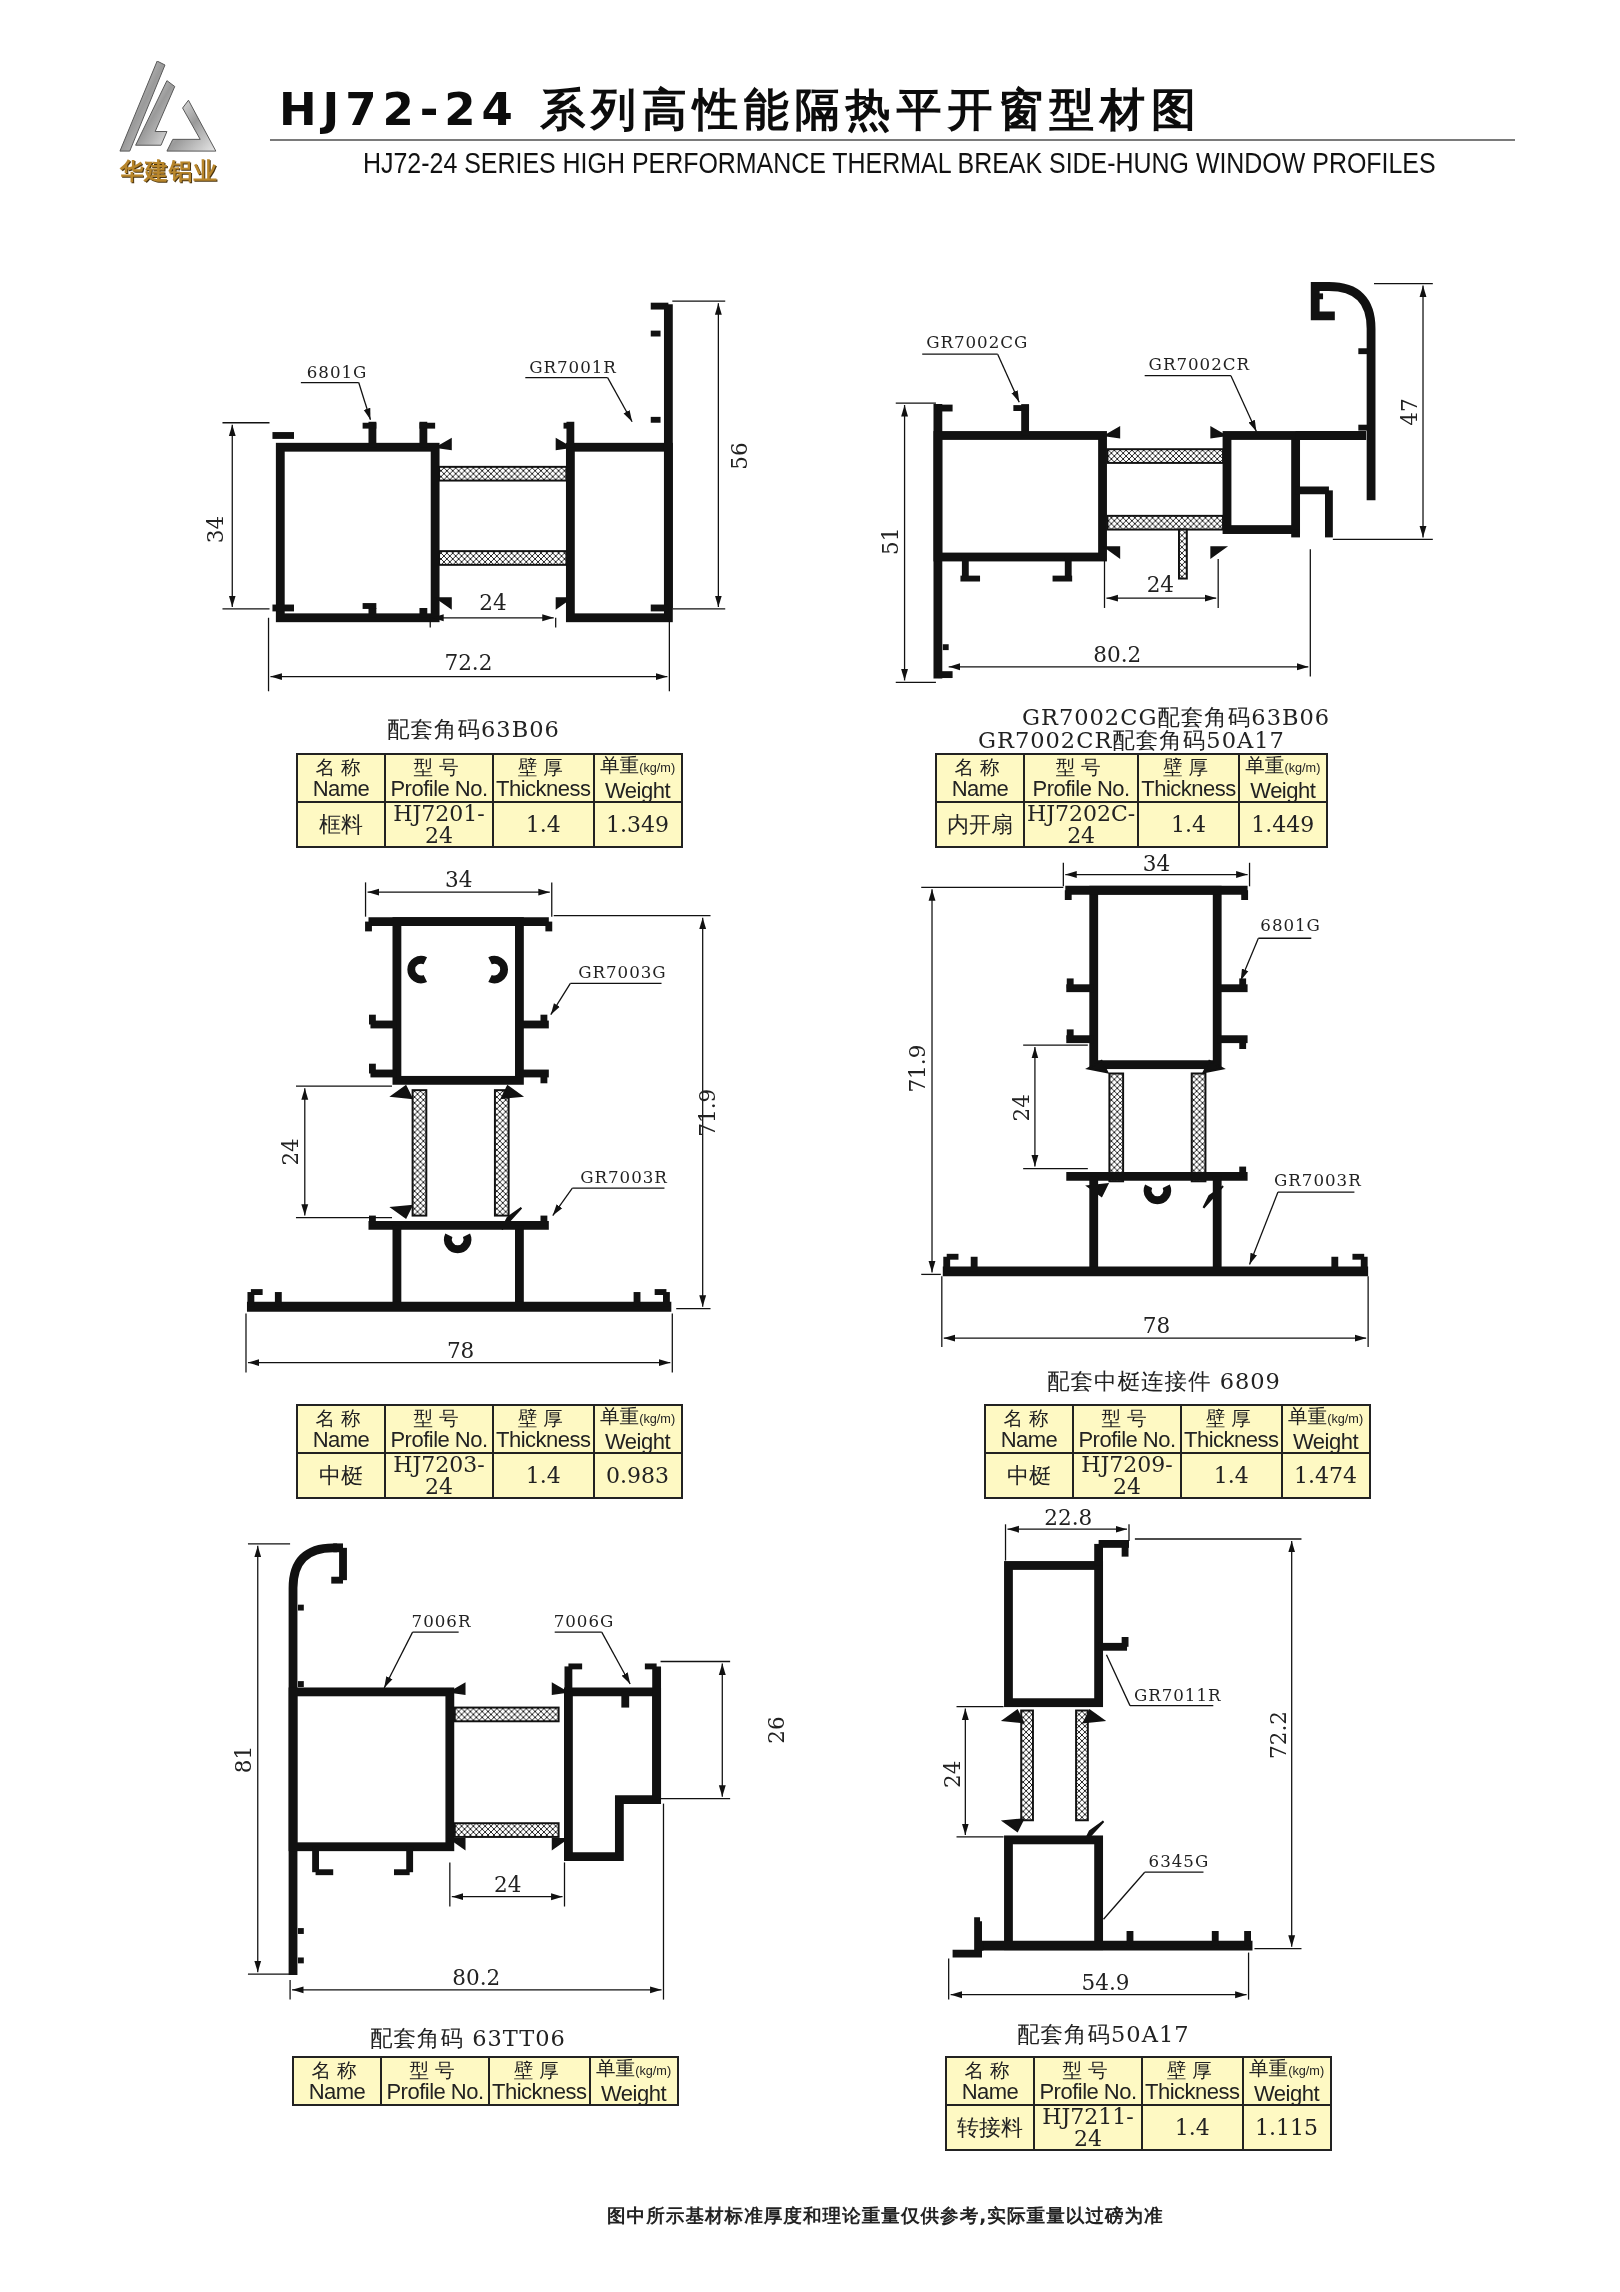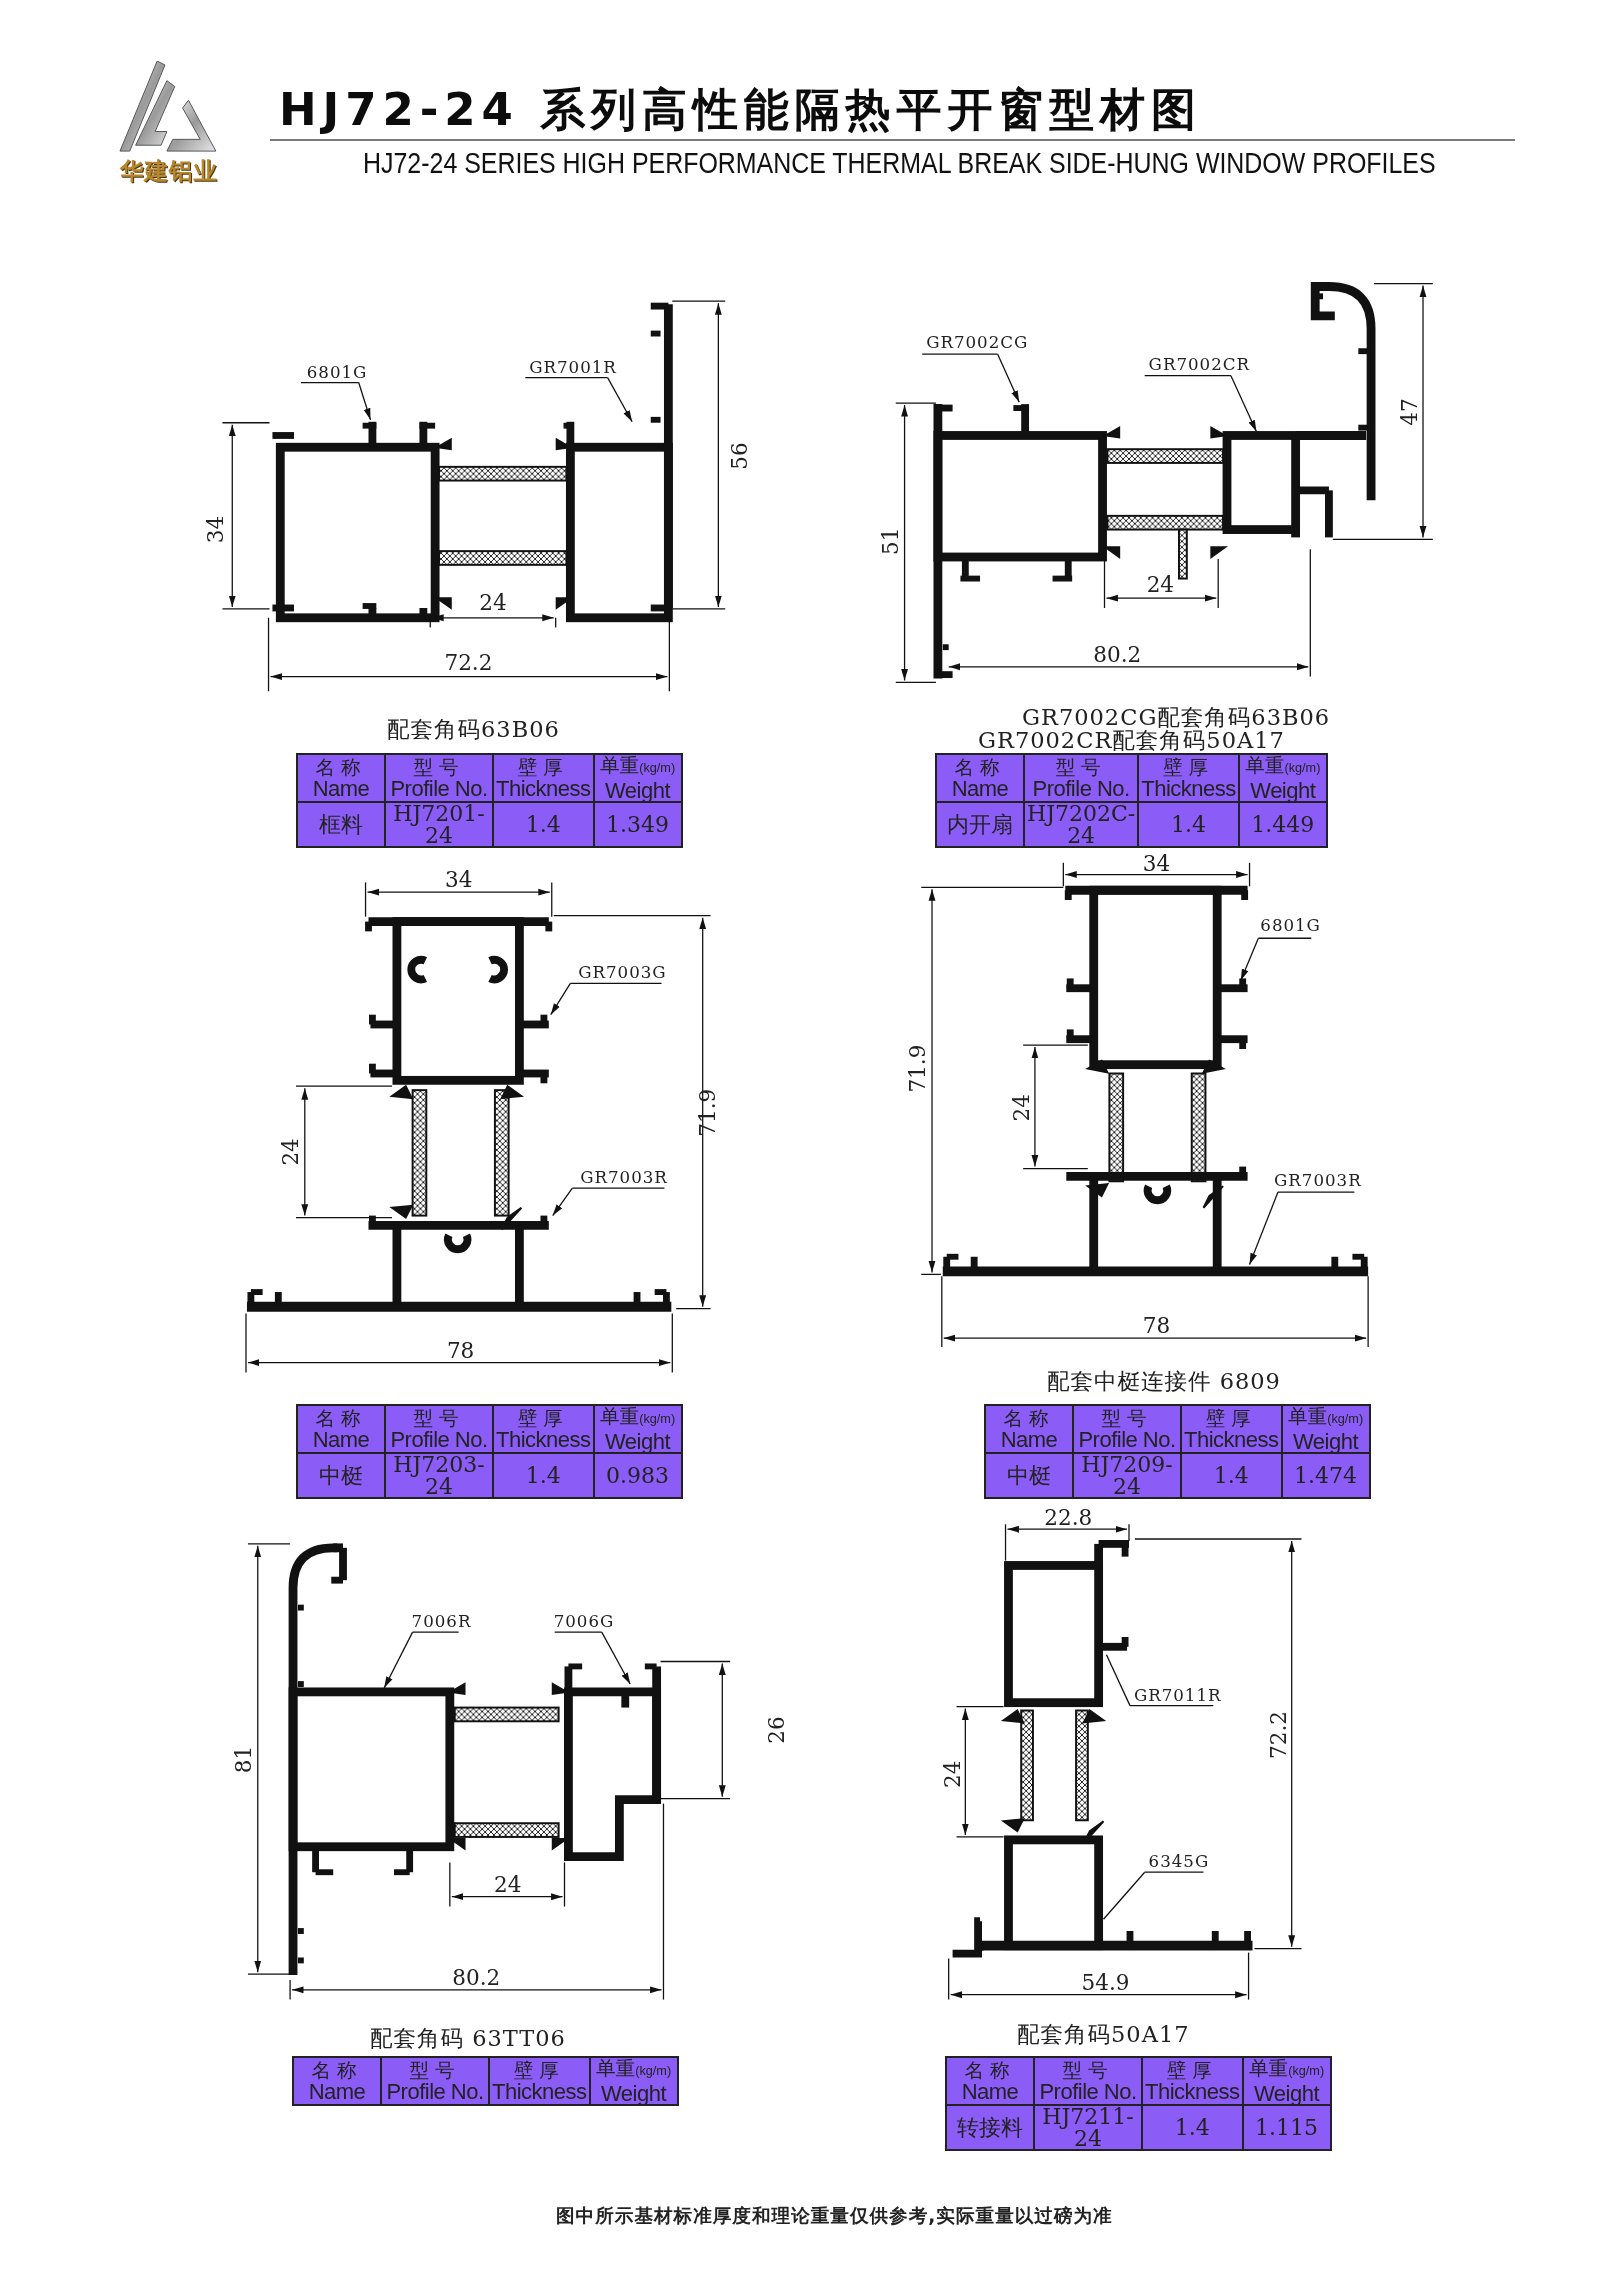--- a/index.html
+++ b/index.html
@@ -5,27 +5,27 @@
   html, body { margin:0; padding:0; background:#ffffff; }
   body { width:1620px; height:2293px; position:relative; overflow:hidden; font-family:"DejaVu Serif", serif; color:#1a1a1a; }
   .abs { position:absolute; }
   .logo { left:118px; top:61px; width:137px; height:125px; }
   .logo-text { left:120px; top:155px; width:108px; font-family:"DejaVu Sans", sans-serif; font-weight:bold; font-size:23.5px; color:#b8862b; letter-spacing:1px; text-shadow:1px 1px 0 #4a3410; }
   .title-cn { left:279px; top:80px; font-family:"DejaVu Sans", sans-serif; font-weight:bold; font-size:45px; letter-spacing:5.9px; color:#0c0c0c; }
   .title-rule { left:270px; top:139px; width:1245px; height:2px; background:#7a7a7a; }
   .title-en { left:363px; top:147px; font-family:"Liberation Sans", sans-serif; font-size:29px; transform:scaleX(0.86); transform-origin:left top; color:#111; white-space:nowrap; }
   svg.drawing { position:absolute; left:0; top:0; }
   .caption { position:absolute; font-family:"DejaVu Serif", serif; font-size:22.5px; color:#222; white-space:nowrap; letter-spacing:1px; }
-  table.spec { position:absolute; border-collapse:collapse; font-size:19.6px; background:#8b5cf6;padding-left:44px; }
+  table.spec { position:absolute; border-collapse:collapse; font-size:19.6px; background:#fef9c3;padding-left:44px; }
   table.spec td { border:2px solid #222; text-align:center; padding:0 2px; height:27.4px; line-height:21.6px; color:#222; }
   table.spec .hcn { font-family:"DejaVu Sans", sans-serif; font-size:19.6px; display:block; letter-spacing:5.9px; }
   table.spec .hen { font-family:"Liberation Sans", sans-serif; font-size:22px; display:block; letter-spacing:-0.5px; }
   table.spec .unit { font-size:12.7px; font-family:"Liberation Sans", sans-serif; letter-spacing:0; }
   table.spec .val { font-family:"DejaVu Serif", serif; font-size:22px; }
-  .footer { left:556px; top:2203px; font-family:"DejaVu Sans", sans-serif; font-weight:bold; font-size:18.6px; color:#222; letter-spacing:1px; white-space:nowrap; }
+  .footer { left:607px; top:2203px; font-family:"DejaVu Sans", sans-serif; font-weight:bold; font-size:18.6px; color:#222; letter-spacing:1px; white-space:nowrap; }
   .lbl { font-family:"DejaVu Serif", serif; font-size:17px; fill:#222; letter-spacing:1px; }
   .dim { font-family:"DejaVu Serif", serif; font-size:22px; fill:#222; }
 </style>
 </head>
 <body>
 
 <div class="abs logo">
   <svg width="137" height="98" viewBox="0 0 140 100">
     <defs>
       <linearGradient id="silver" x1="0" y1="0" x2="1" y2="1">

